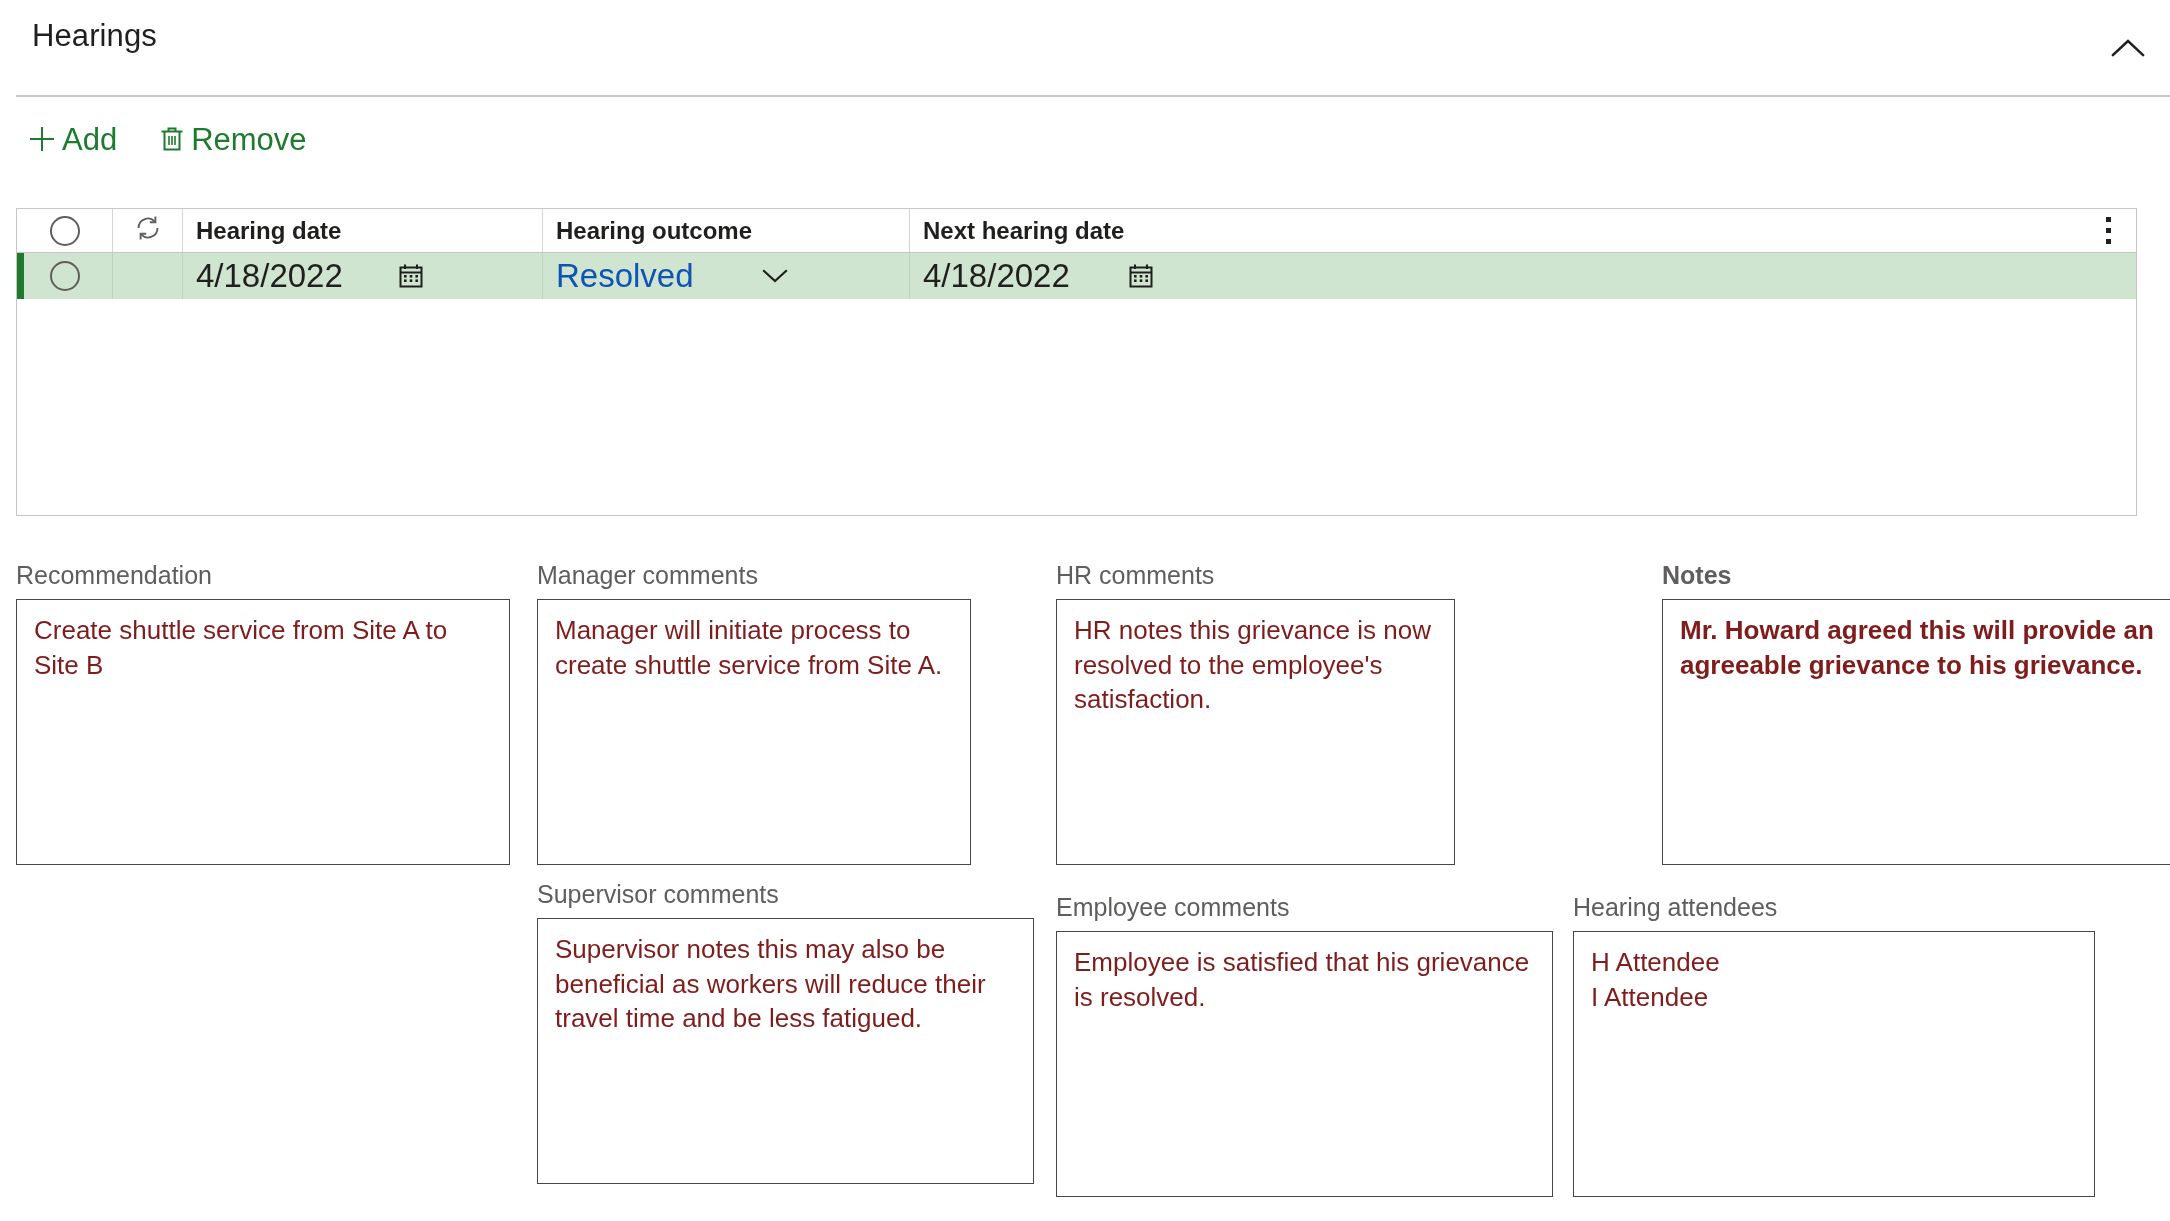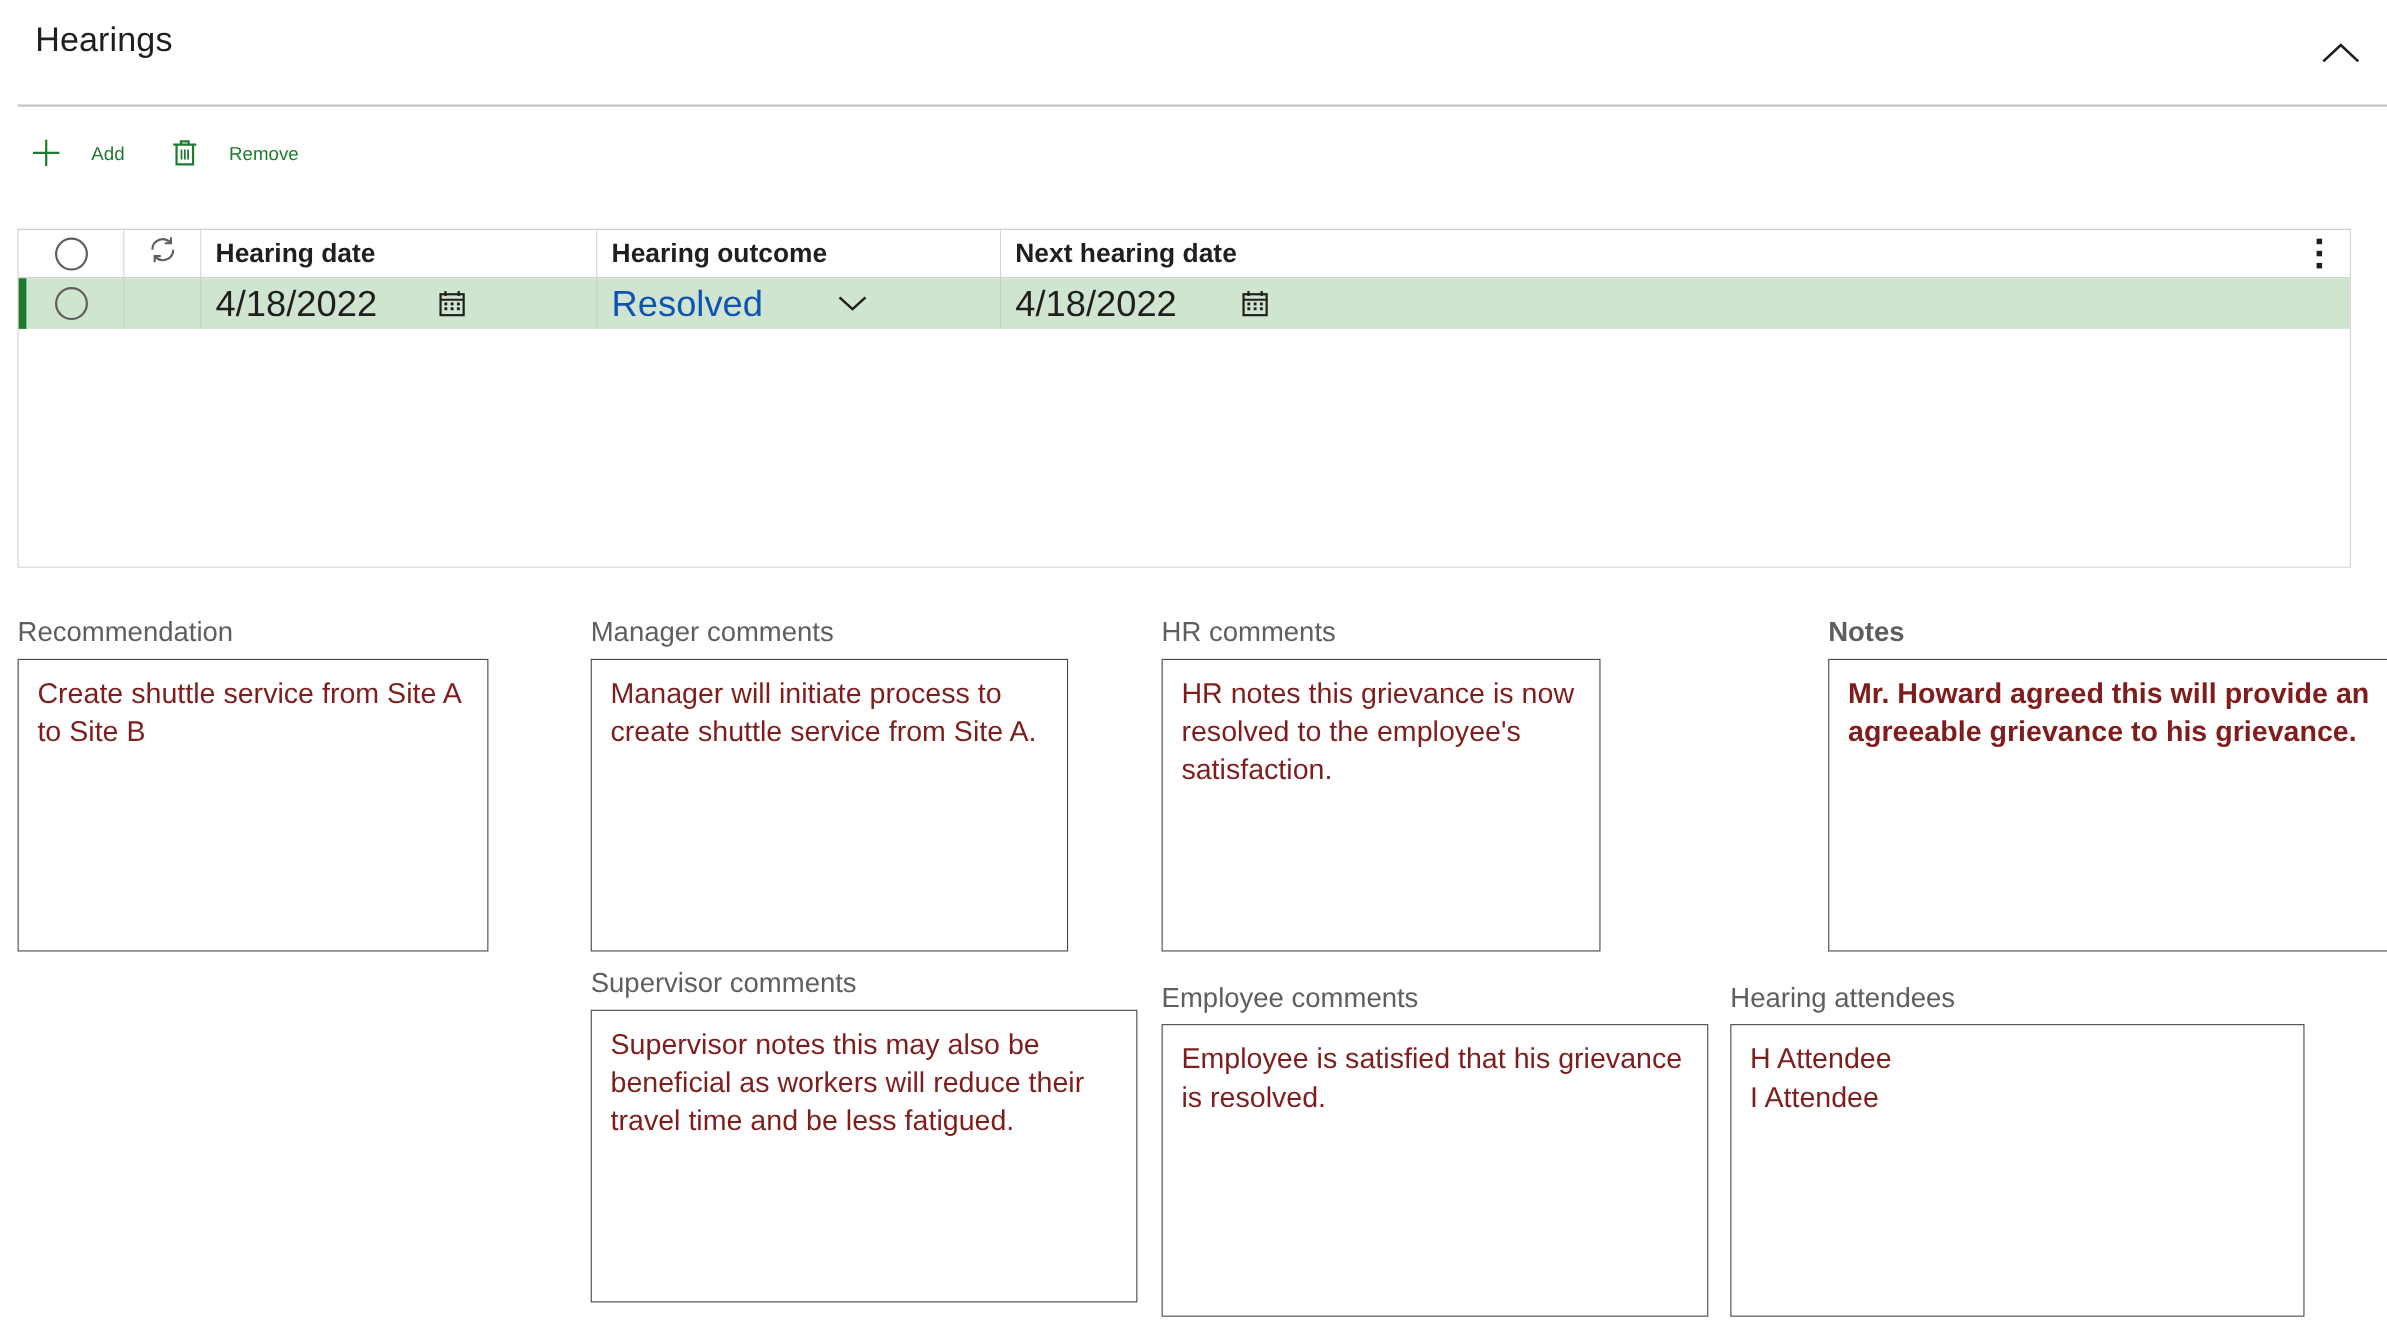--- a/index.html
+++ b/index.html
@@ -58,23 +58,23 @@
     height: 80px;
     width: 2170px;
     display: flex;
     align-items: center;
     padding-left: 26px;
     box-sizing: border-box;
   }
   .tool-btn {
     display: flex;
     align-items: center;
-    gap: 27px;
+    gap: 6px;
     color: #1e7a2e;
-    font-size: 17px;
+    font-size: 31px;
     font-weight: 400;
     cursor: pointer;
     background: transparent;
     border: none;
     padding: 6px 10px 6px 2px;
     margin-right: 30px;
     font-family: "Liberation Sans", sans-serif;
     line-height: 1;
     white-space: nowrap;
   }
@@ -202,21 +202,21 @@
     padding: 13px 17px;
     font-size: 26px;
     line-height: 1.33;
     color: #7f1d1d;
     overflow: hidden;
     white-space: pre-wrap;
     cursor: text;
   }
 
   
-  .f-recommendation { left: 16px;   top: 0; width: 428px; }
+  .f-recommendation { left: 16px;   top: 0; width: 494px; }
   .f-manager        { left: 537px;  top: 0; width: 434px; }
   .f-hr             { left: 1056px; top: 0; width: 399px; }
   .f-notes          { left: 1662px; top: 0; width: 522px; font-weight: bold; }
   .fields .row1 .field-box { height: 266px; }
 
   
   .f-supervisor { left: 537px;  top: 319px; width: 497px; }
   .f-employee   { left: 1056px; top: 332px; width: 497px; }
   .f-attendees  { left: 1573px; top: 332px; width: 522px; }
   .fields .row2 .field-box { height: 266px; }

